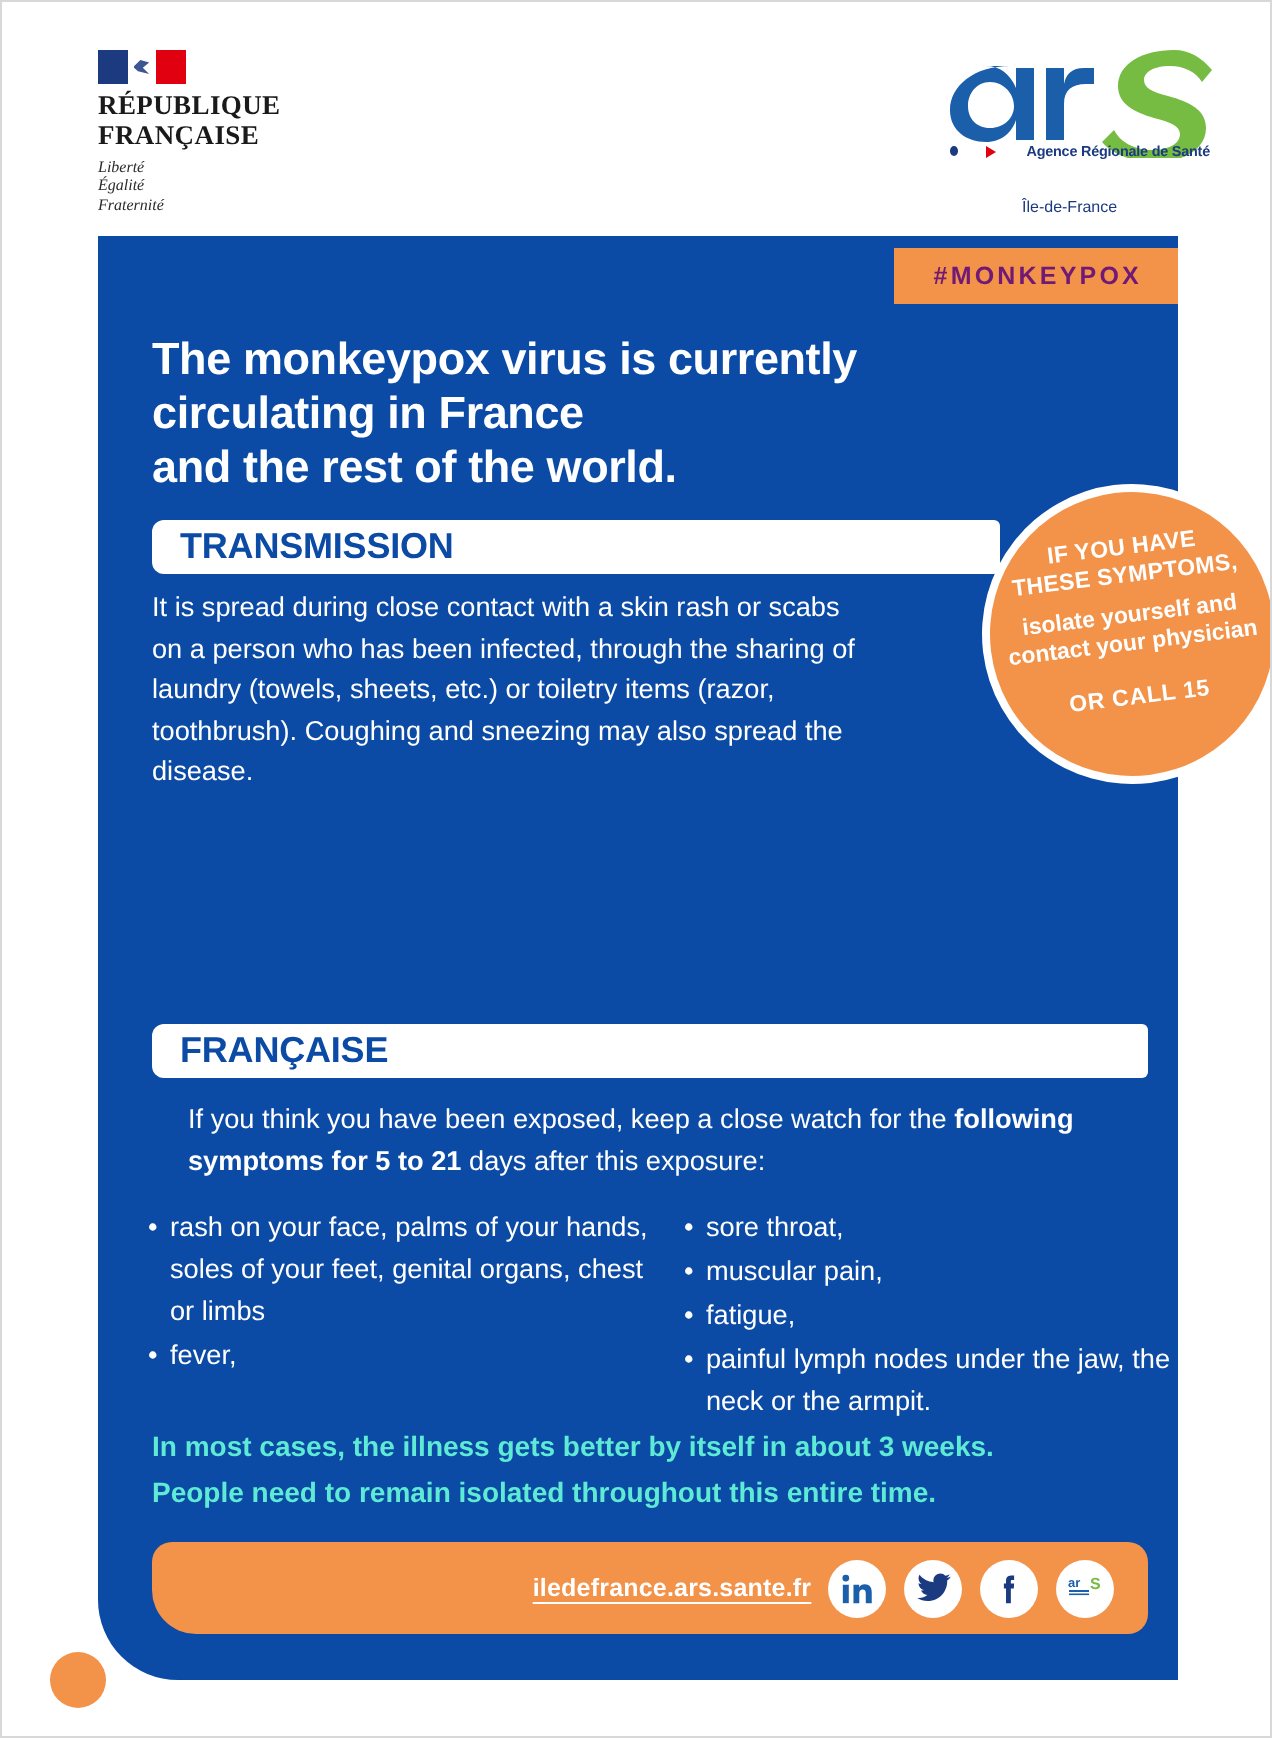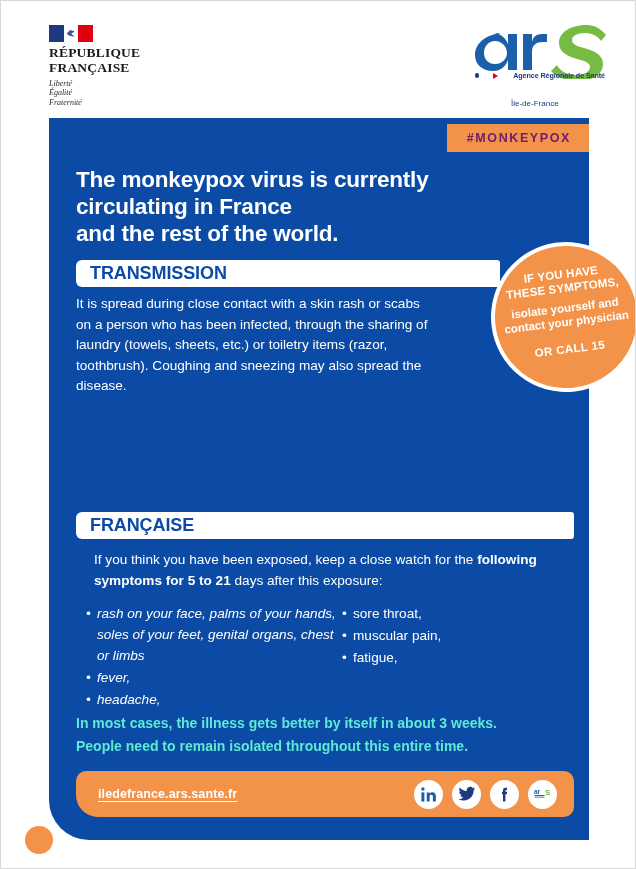--- a/index.html
+++ b/index.html
@@ -232,21 +232,21 @@
   .bullets li {
     position: relative;
     padding-left: 11px;
     margin-bottom: 1px;
   }
   .bullets li::before {
     content: "•";
     position: absolute;
     left: 0; top: 0;
   }
-  #bullets-left  { left: 37px; top: 485px; width: 258px; font-style: italic; }
+  #bullets-left  { left: 25px; top: 485px; width: 258px; }
   #bullets-right { left: 293px; top: 485px; width: 250px; }
 
   .closing {
     position: absolute;
     left: 27px; top: 594px;
     width: 500px;
     color: #5eead4;
     font-size: 14px;
     font-weight: bold;
     line-height: 23px;
@@ -255,20 +255,21 @@
 
   
   .footer {
     position: absolute;
     left: 27px; top: 653px;
     width: 498px; height: 46px;
     background: #f39249;
     border-radius: 10px 10px 10px 22px;
     display: flex;
     align-items: center;
+    justify-content: center;
   }
   .footer-url {
     margin-left: 22px;
     color: #ffffff;
     font-size: 12.5px;
     font-weight: bold;
     text-decoration: underline;
     text-underline-offset: 3px;
     letter-spacing: .1px;
   }
@@ -364,26 +365,26 @@
       <span>FRANÇAISE</span>
     </div>
 
     <div class="body-text" id="symp-intro">
       <span>If you think you have been exposed, keep a close watch for the </span><b>following symptoms for 5 to 21</b><span> days after this exposure:</span>
     </div>
 
     <ul class="bullets" id="bullets-left">
         <li>rash on your face, palms of your hands, soles of your feet, genital organs, chest or limbs</li>
         <li>fever,</li>
-        <li>headache,</li>
       </ul>
     <ul class="bullets" id="bullets-right">
         <li>sore throat,</li>
         <li>muscular pain,</li>
         <li> fatigue,</li>
+        <li>painful lymph nodes under the jaw, the neck or the armpit.</li>
       </ul>
 
     <div class="closing">In most cases, the illness gets better by itself in about 3 weeks.
 People need to remain isolated throughout this entire time.</div>
 
     <div class="footer">
       <a class="footer-url" href="#">iledefrance.ars.sante.fr</a>
       <div class="socials">
 
         <div class="soc">

